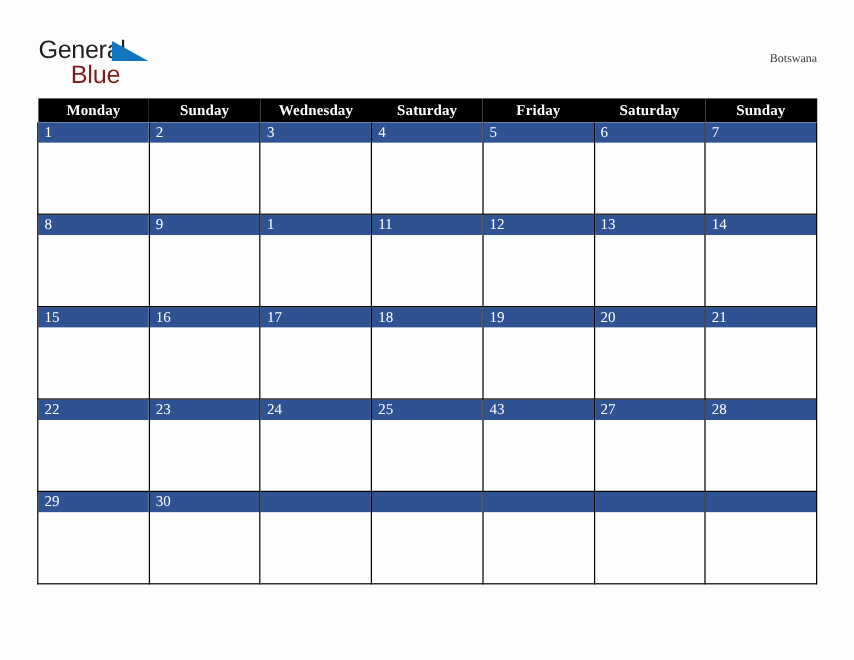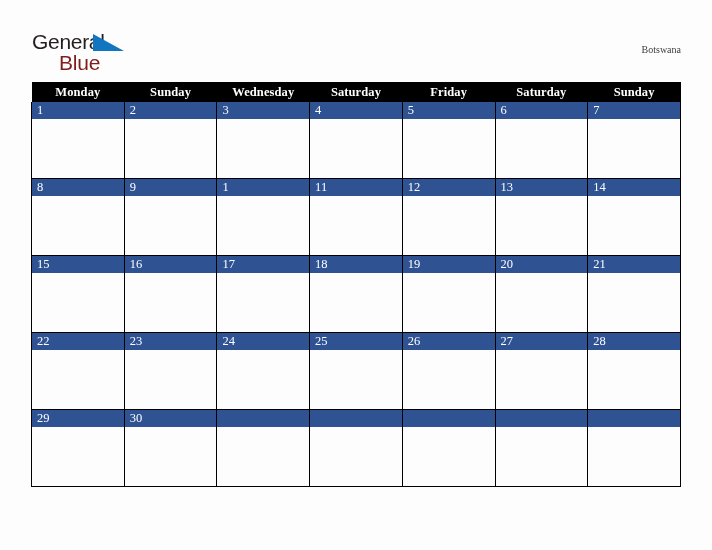--- a/index.html
+++ b/index.html
@@ -273,21 +273,21 @@
         </td>
       <td>
           <span class="daynum">24</span>
           <span class="daybody"></span>
         </td>
       <td>
           <span class="daynum">25</span>
           <span class="daybody"></span>
         </td>
       <td>
-          <span class="daynum">26</span>
+          <span class="daynum">43</span>
           <span class="daybody"></span>
         </td>
       <td>
           <span class="daynum">27</span>
           <span class="daybody"></span>
         </td>
       <td>
           <span class="daynum">28</span>
           <span class="daybody"></span>
         </td>

